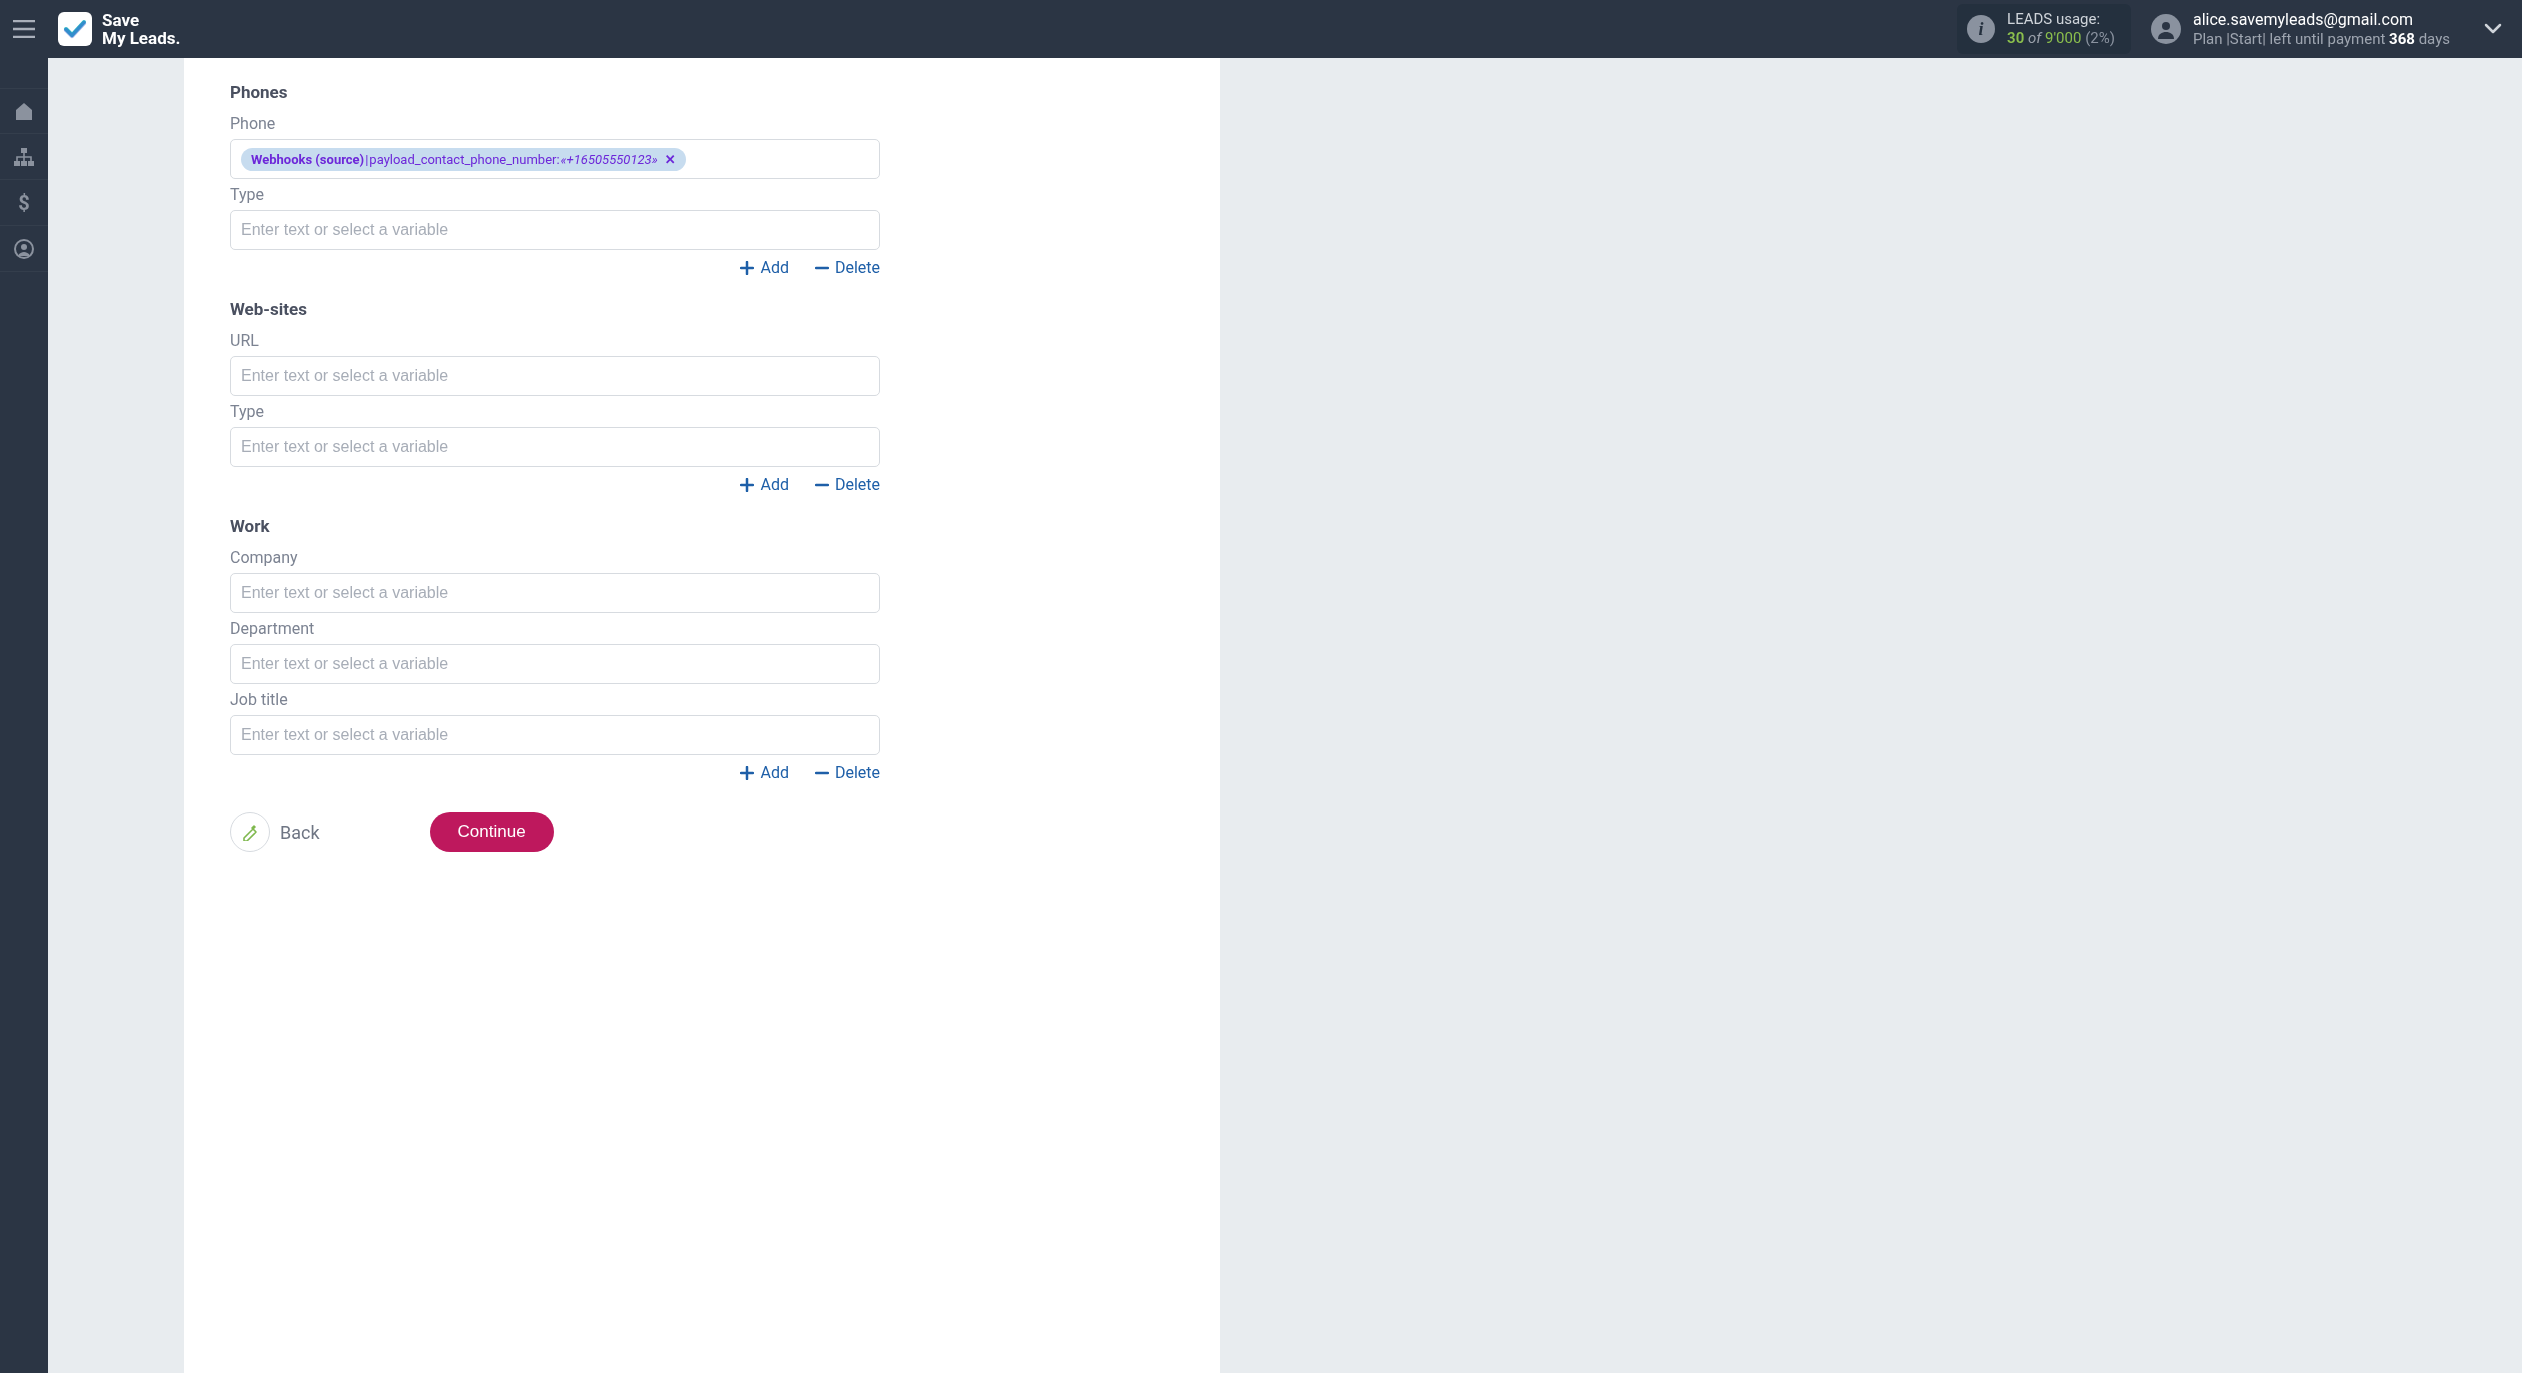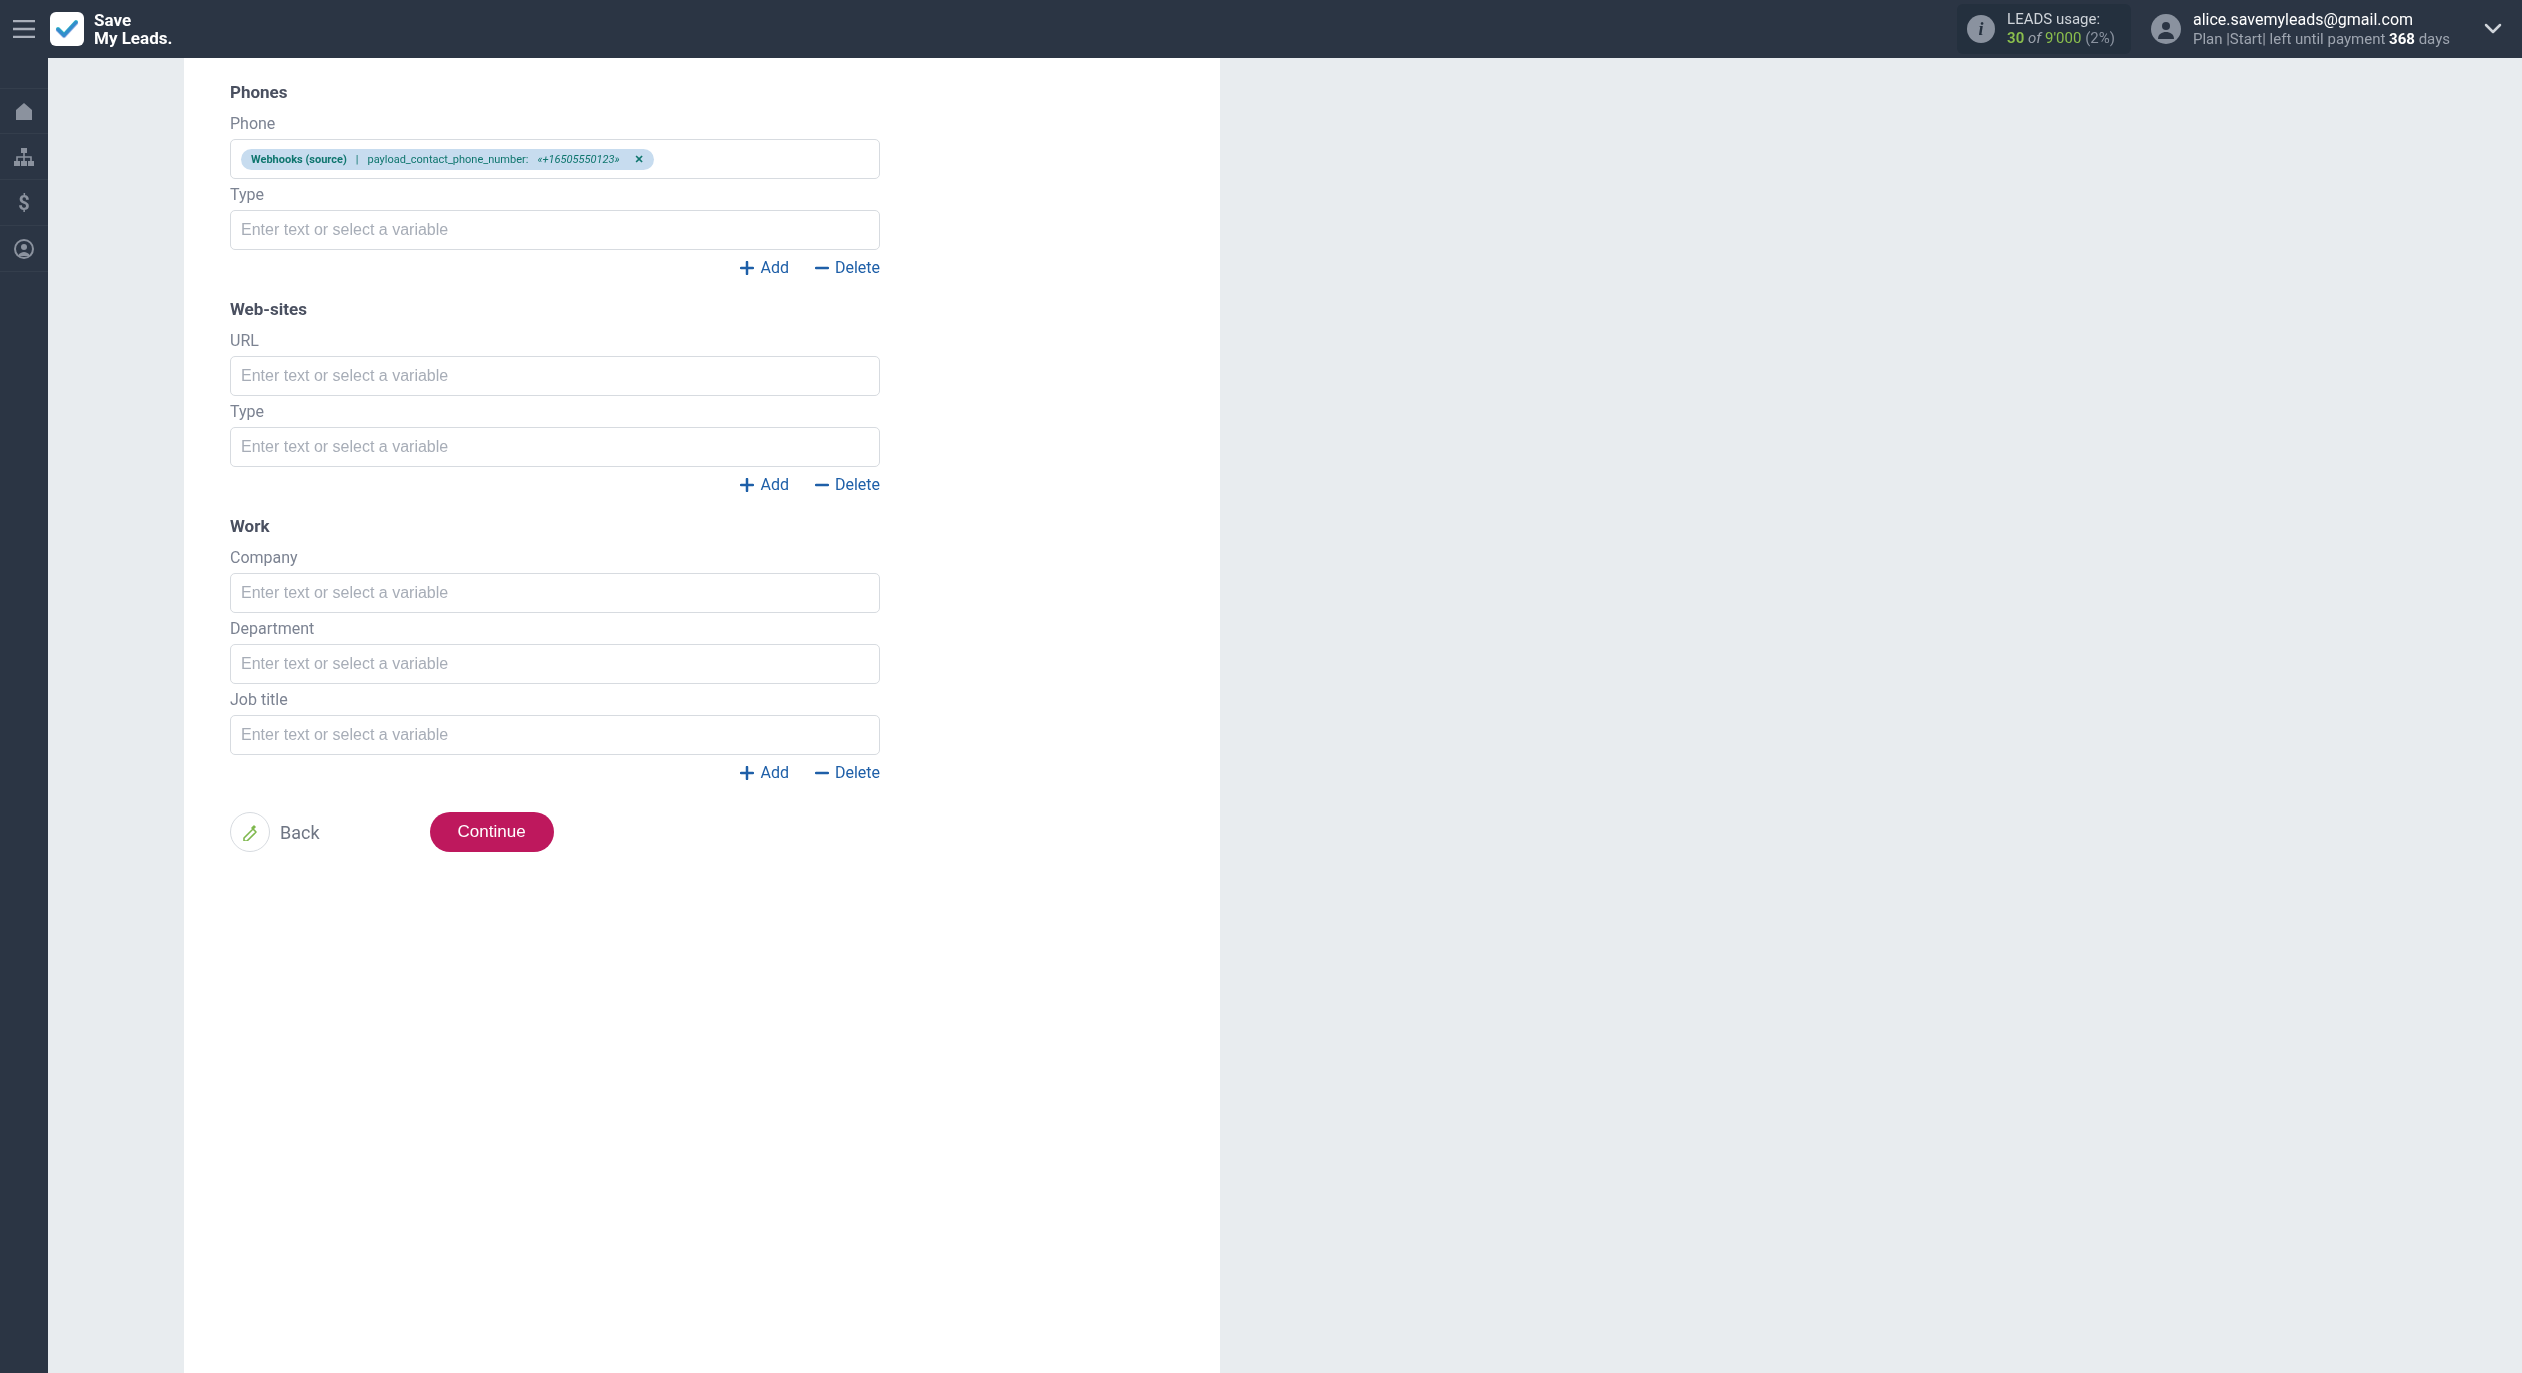--- a/index.html
+++ b/index.html
@@ -18,21 +18,21 @@
       position: relative;
     }
     .hamburger {
       width: 48px; height: 58px;
       display: flex; align-items: center; justify-content: center;
       color: #aab0bb;
       cursor: pointer;
     }
     .logo-wrap {
       display: flex; align-items: center; gap: 10px;
-      margin-left: 2px;
+      margin-left: 10px;
     }
     .logo-box {
       width: 34px; height: 34px; background: #fff; border-radius: 6px;
       display: flex; align-items: center; justify-content: center;
     }
     .logo-text {
       color: #fff; font-weight: 700; font-size: 17px; line-height: 1.08;
     }
     .topbar-spacer { flex: 1; }
     .usage-pill {
@@ -119,23 +119,23 @@
     }
     .input-placeholder, .input-box input::placeholder { color:#a7adb7; font-size:16px; }
     .input-box input {
       border:none; outline:none; width:100%; font-size:16px; color:#4a5060;
       background:transparent;
     }
     .chip {
       background:#c7dcef;
       border-radius: 14px;
       padding: 4px 10px;
-      display:inline-flex; align-items:center; gap:9px;
-      font-size: 11px;
-      color:#0f766e;
+      display:inline-flex; align-items:center; gap:1px;
+      font-size: 13px;
+      color:#6d28d9;
     }
     .chip b { font-weight:700; }
     .chip em { font-style: italic; }
     .chip .chip-x { margin-left: 6px; font-weight:700; cursor:pointer; }
     .actions {
       display:flex; justify-content:flex-end; gap: 26px;
       margin-top: 8px; font-size:16px; color:#1e5fa8;
     }
     .actions a { display:inline-flex; align-items:center; gap:6px; cursor:pointer; color:#1e5fa8; }
     .footer-row {

